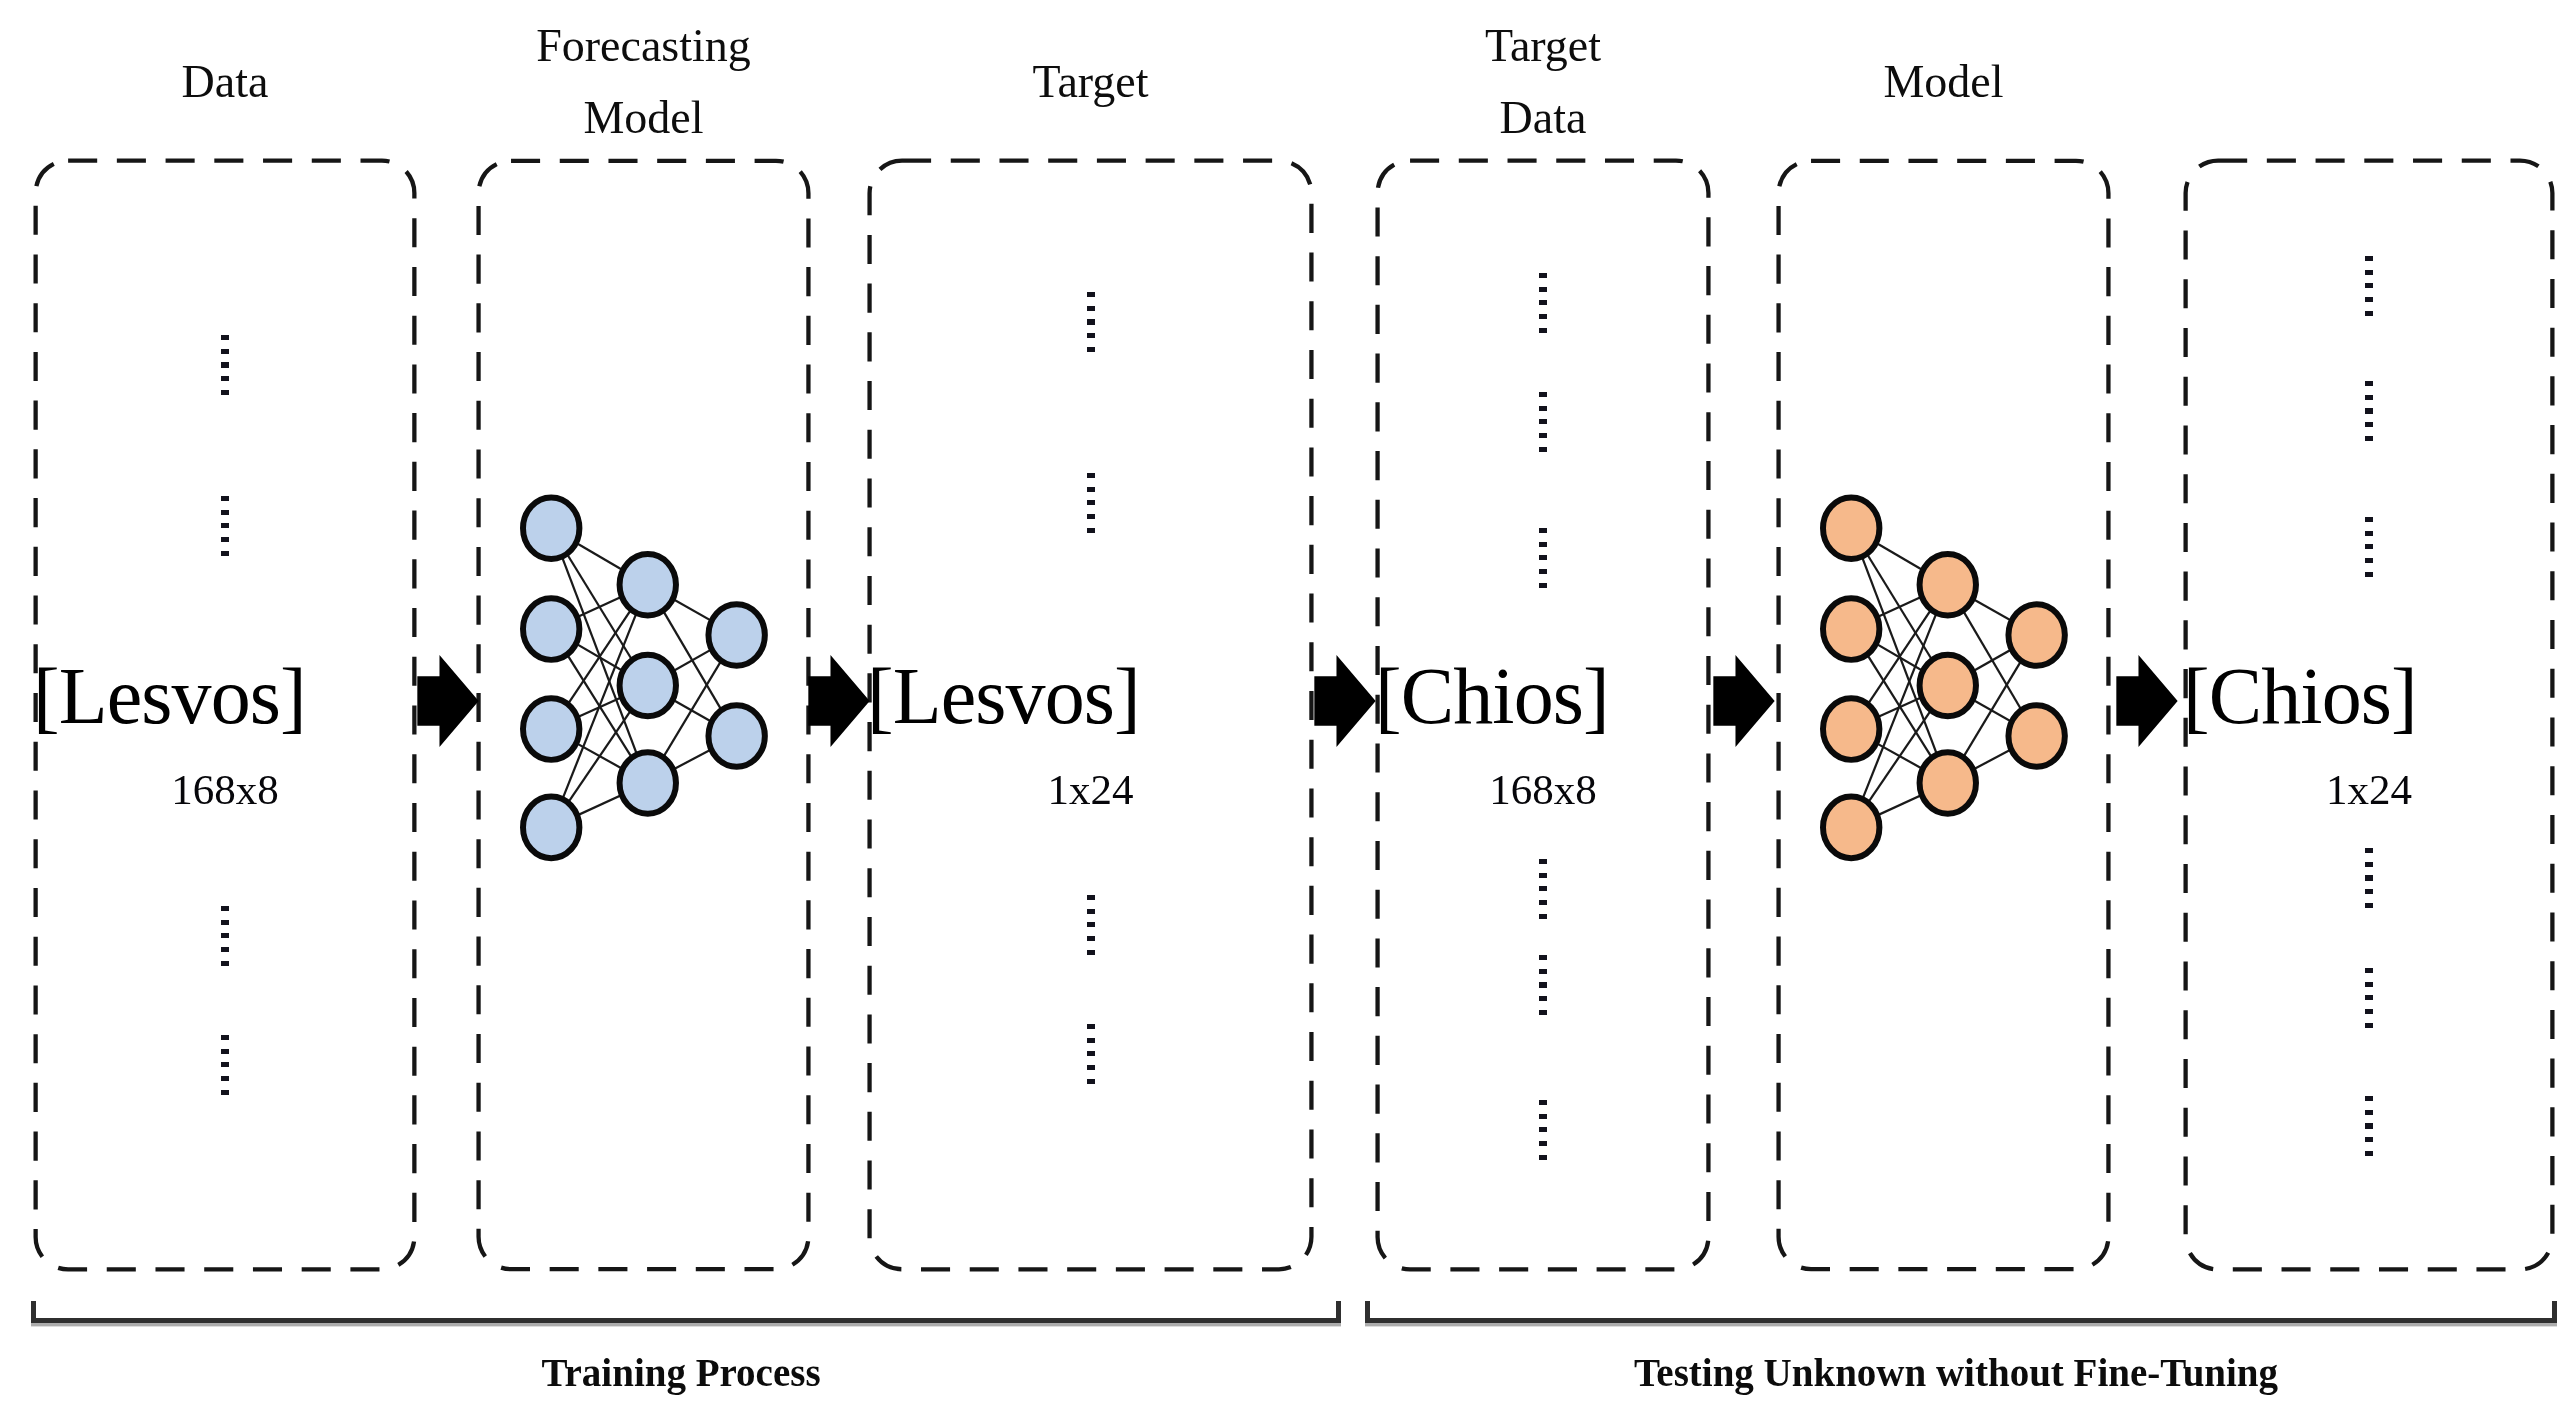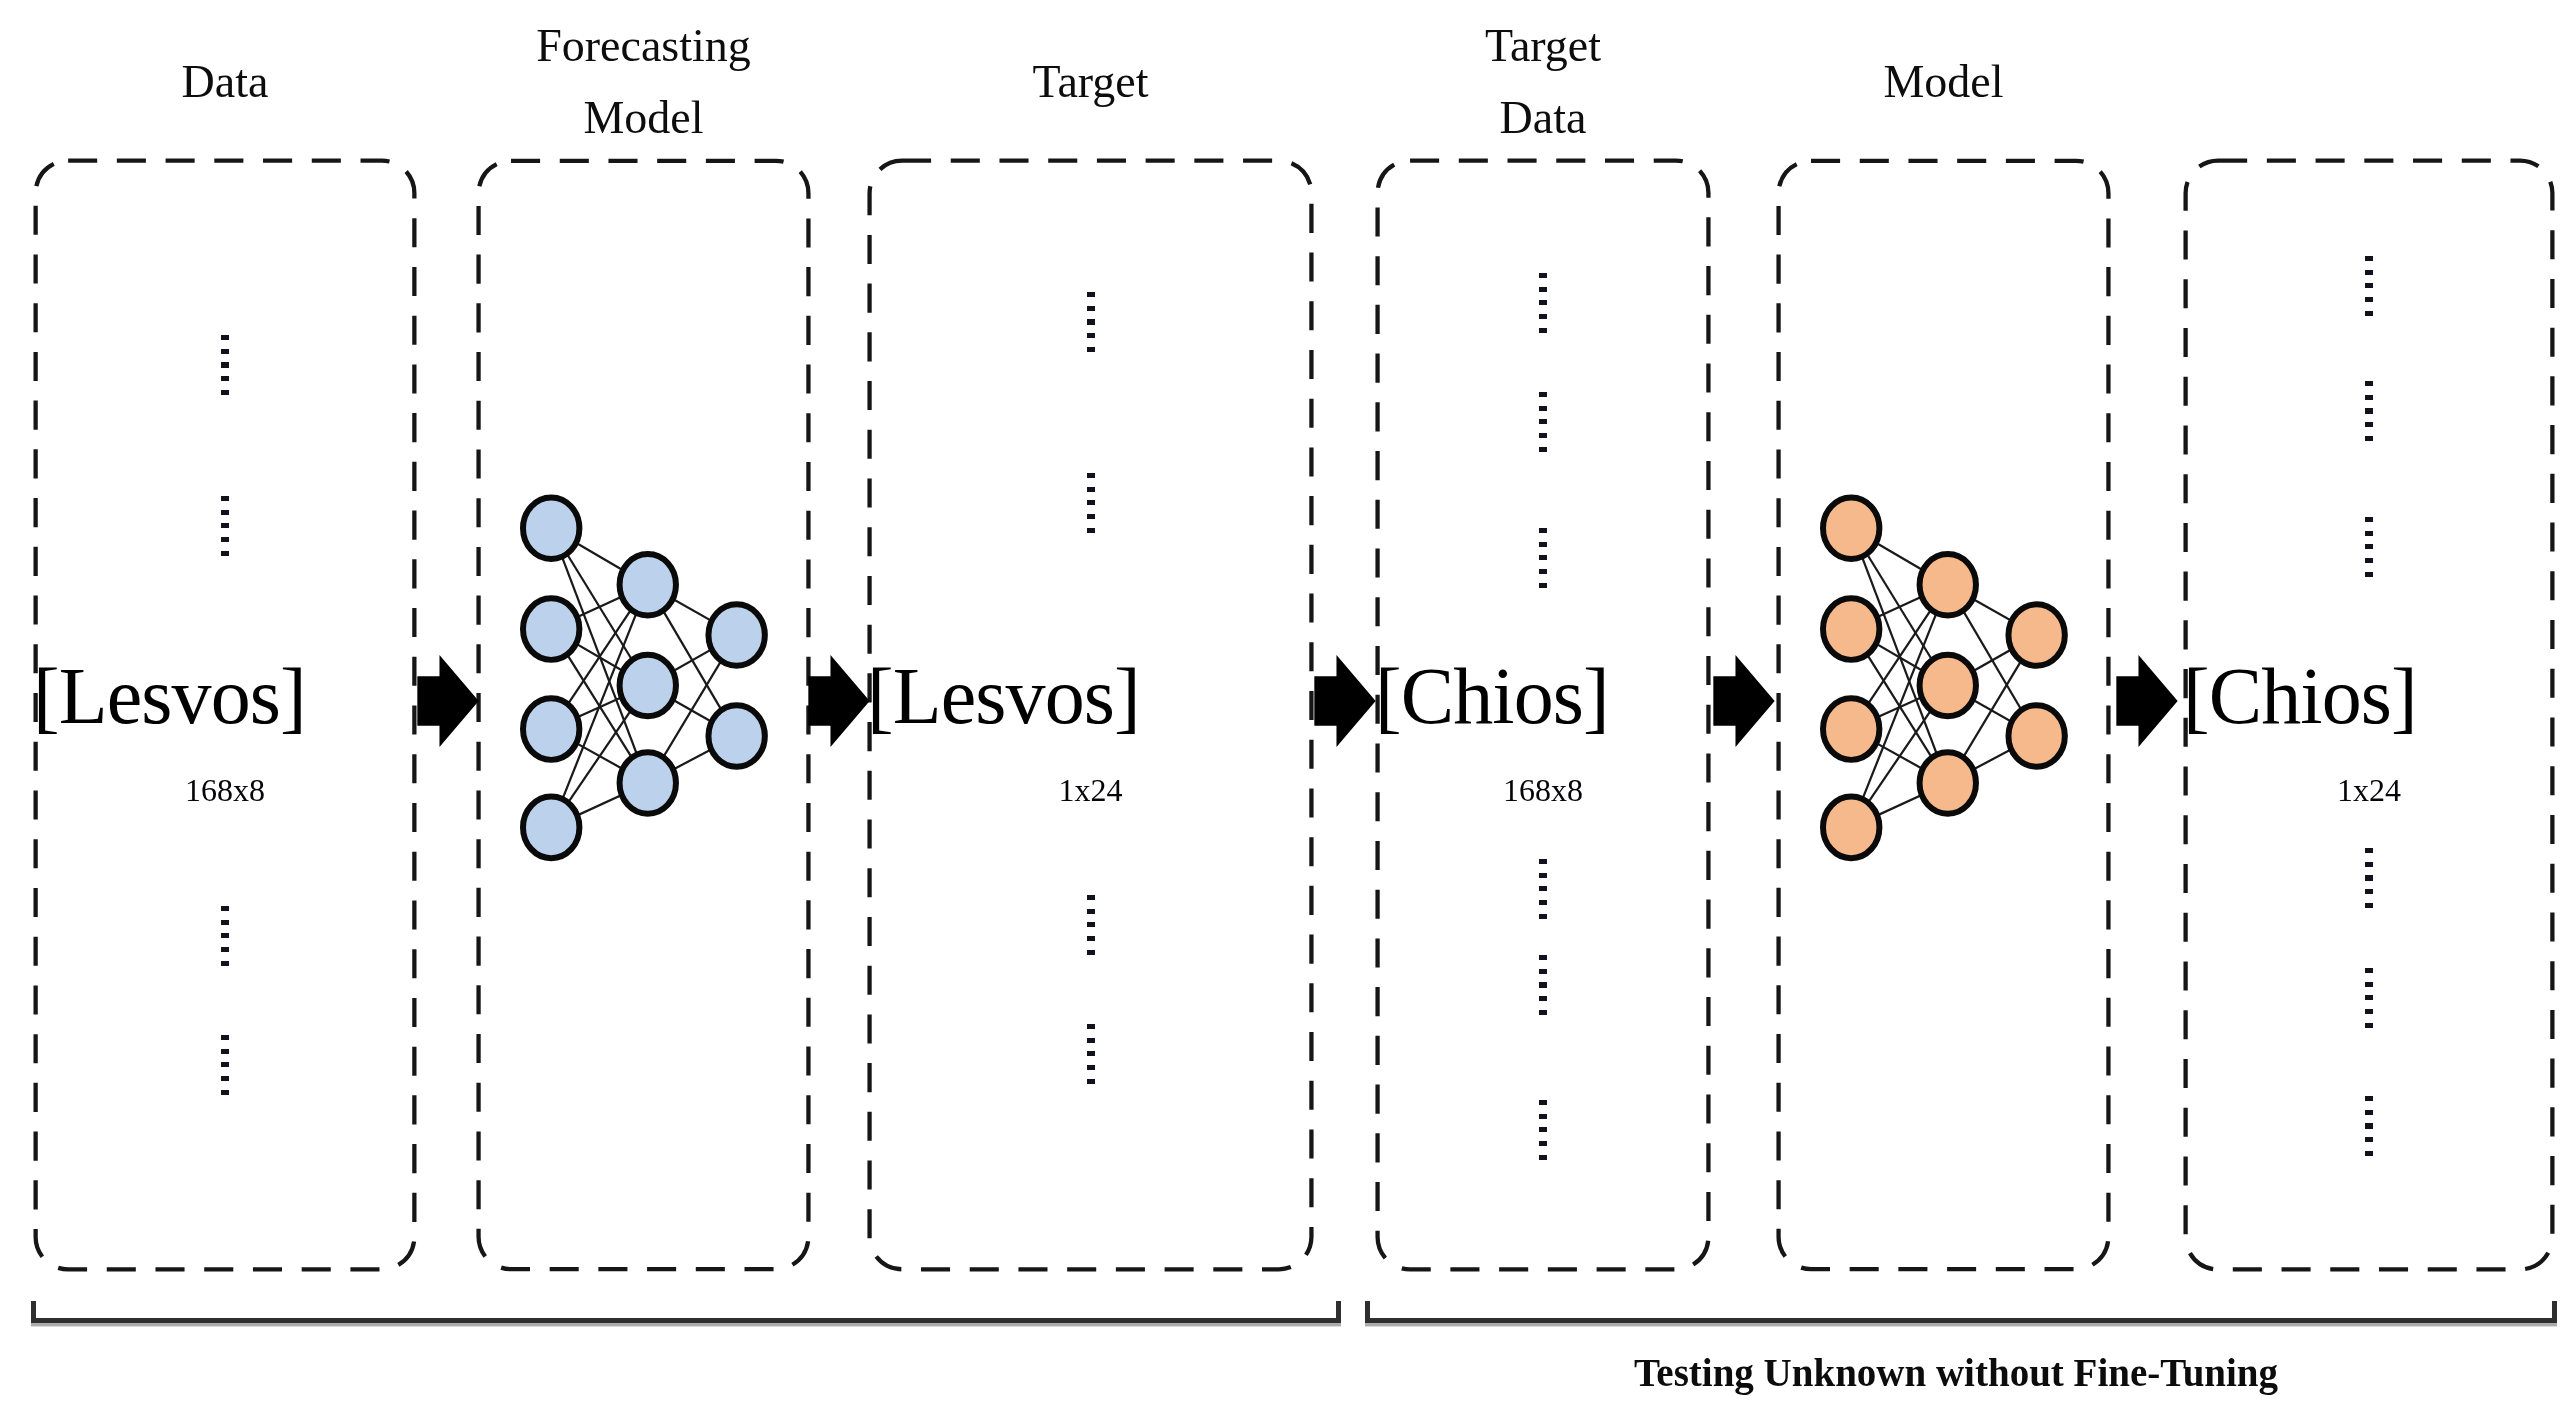--- a/index.html
+++ b/index.html
@@ -18,21 +18,21 @@
   .dots{
     position:absolute;width:7.7px;height:60px;
     background:repeating-linear-gradient(to bottom,#12121c 0 5.1px,transparent 5.1px 13.7px);
   }
   .main-text{
     position:absolute;left:0;right:0;text-align:left;
     font-size:80px;line-height:86px;letter-spacing:-0.9px;color:#000;white-space:nowrap;
   }
   .dims-text{
     position:absolute;left:0;right:0;text-align:center;
-    font-size:32px;line-height:46px;color:#06060a;
+    font-size:43px;line-height:46px;color:#06060a;
   }
   .net-svg{position:absolute;left:0;top:0;}
   .net-edge{stroke:#1a1a1a;stroke-width:2.6;}
   .net-node{stroke:#0a0a0a;stroke-width:7;}
   .arrow{position:absolute;width:62px;height:92px;}
   .arrow svg{display:block;}
   .brace{
     position:absolute;top:1301px;height:17px;
     border-left:5.1px solid #2f2f2f;border-right:5.1px solid #2f2f2f;border-bottom:5.1px solid #2f2f2f;
     box-shadow:0 3.4px 0 rgba(158,158,158,.85);
@@ -217,16 +217,17 @@
       </svg>
   </div>
   <div class="arrow" style="left:2116px;top:655px;">
     <svg width="62" height="92" viewBox="0 0 72 108">
         <polygon points="0,25 26,25 26,0 72,54 26,108 26,83 0,83" fill="#000"></polygon>
       </svg>
   </div>
 
   <div class="brace" style="left:31px;width:1300px;"></div>
   <div class="brace" style="left:1365px;width:1182px;"></div>
+  <div class="brace-label" style="left:31px;width:1300px;">Training Process</div>
   <div class="brace-label" style="left:1365px;width:1182px;">Testing Unknown without Fine-Tuning</div>
 
 </div>
 
 
 </body></html>

